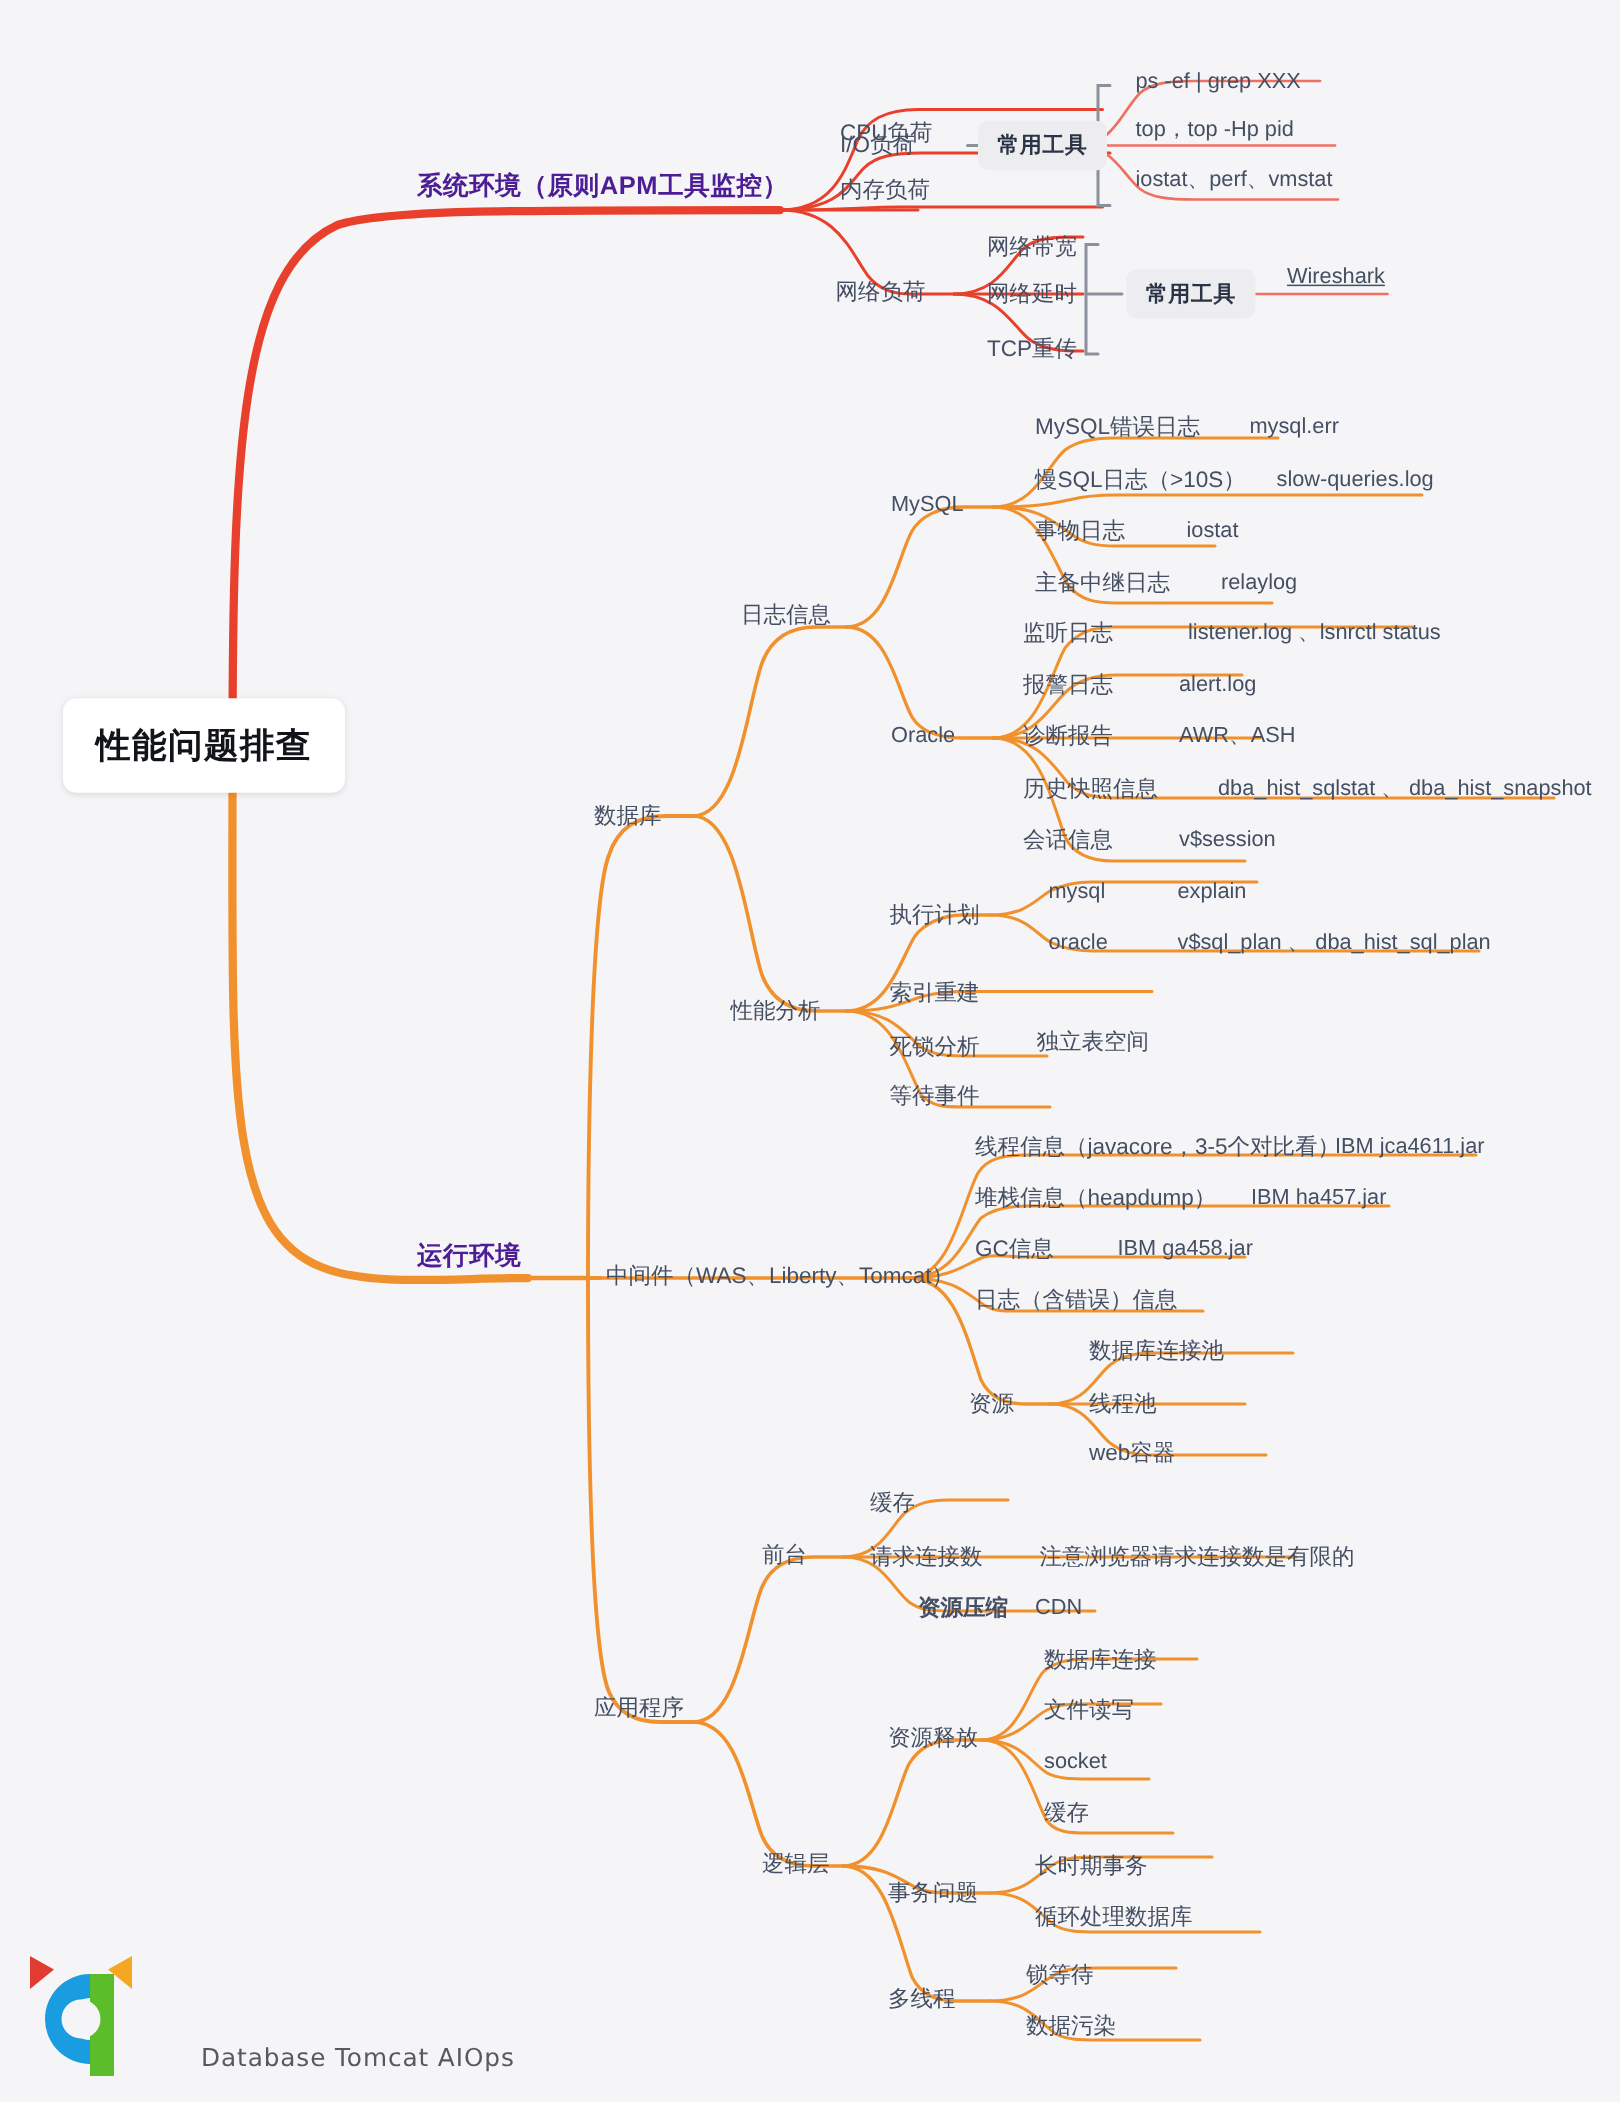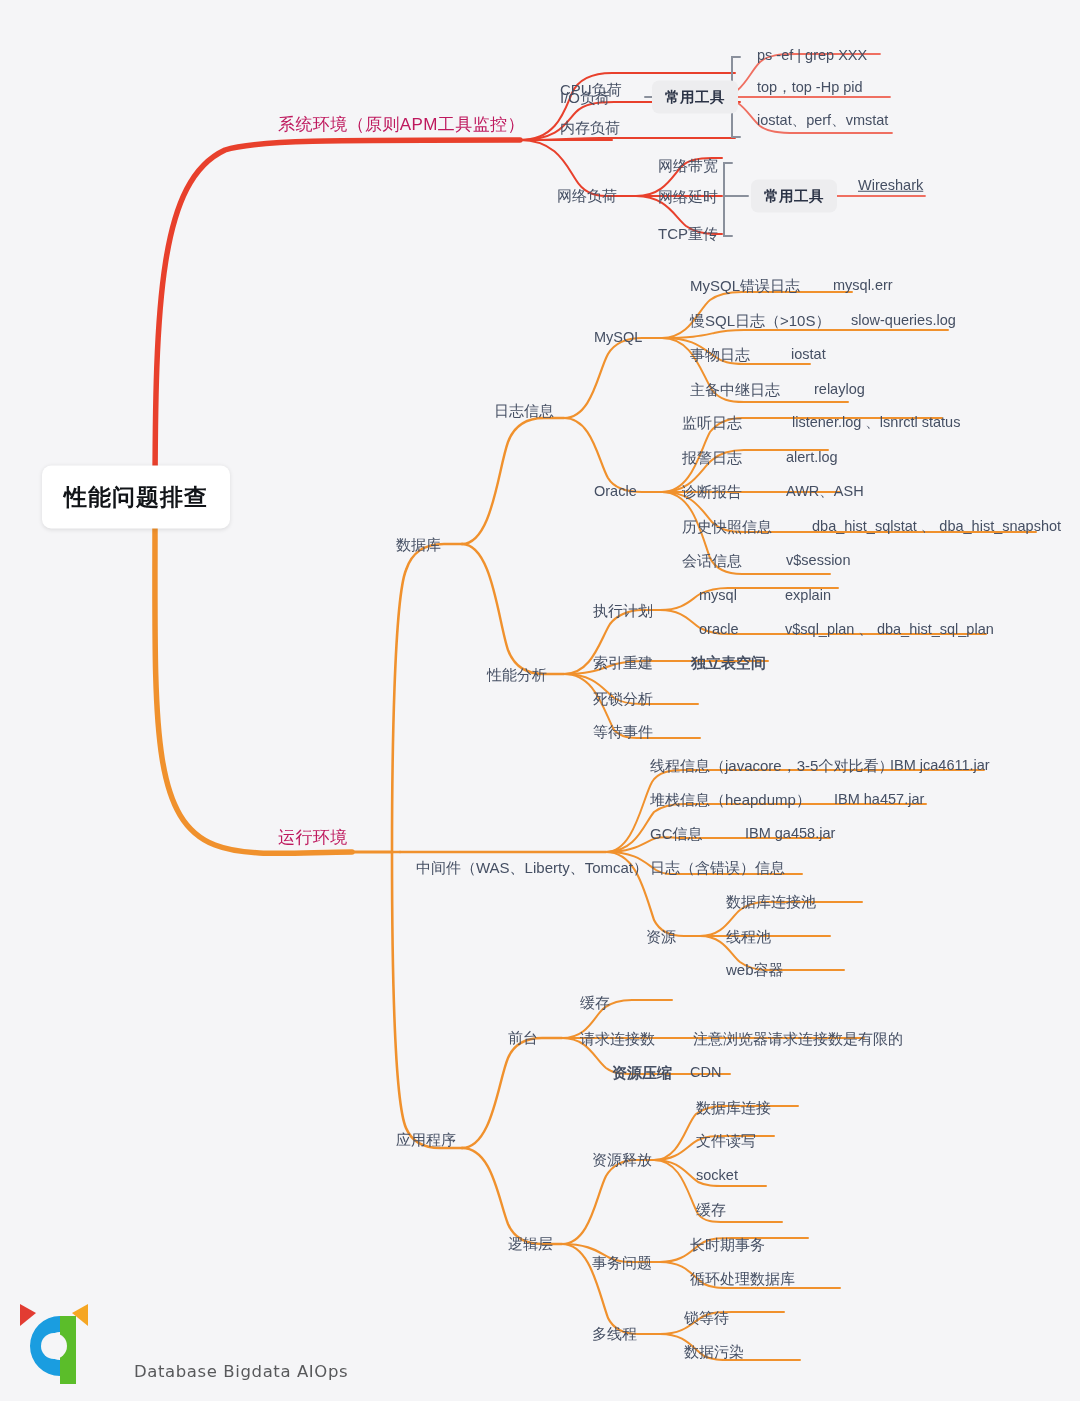--- a/index.html
+++ b/index.html
@@ -14,21 +14,21 @@
   .lbl{
     position:absolute;
     color:#454f63;
     font-size:14.5px;
     line-height:1;
     white-space:nowrap;
     transform:translateY(-50%);
   }
   .lbl.cn{font-size:15px;}
   .lbl.lv1{
-    font-weight:normal;color:#be185d;font-size:17px;letter-spacing:.4px;
+    font-weight:bold;color:#4c1d95;font-size:17px;letter-spacing:.4px;
   }
   .root{
     position:absolute;
     background:#ffffff;
     border-radius:9px;
     box-shadow:0 1px 4px rgba(0,0,0,.10);
     padding:16px 22px;
     font-size:23px;
     font-weight:bold;
     color:#111418;
@@ -224,25 +224,25 @@
 <div class="lbl cn" style="left:487px;top:674px;">性能分析</div>
 <div class="lbl cn" style="left:593px;top:610px;">执行计划</div>
 
 <div class="lbl" style="left:699px;top:595px;">mysql</div>
 <div class="lbl" style="left:785px;top:595px;">explain</div>
 
 <div class="lbl" style="left:699px;top:629px;">oracle</div>
 <div class="lbl" style="left:785px;top:629px;">v$sql_plan 、 dba_hist_sql_plan</div>
 
 <div class="lbl cn" style="left:593px;top:662px;">索引重建</div>
-<div class="lbl cn" style="left:691px;top:662px;font-weight:bold;">独立表空间</div>
+<div class="lbl cn" style="left:691px;top:695px;">独立表空间</div>
 <div class="lbl cn" style="left:593px;top:698px;">死锁分析</div>
 <div class="lbl cn" style="left:593px;top:731px;">等待事件</div>
 
-<div class="lbl cn" style="left:416px;top:851px;margin-top:16px;">中间件（WAS、Liberty、Tomcat）</div>
+<div class="lbl cn" style="left:404px;top:851px;">中间件（WAS、Liberty、Tomcat）</div>
 
 <div class="lbl cn" style="left:650px;top:765px;">线程信息（javacore，3-5个对比看）</div>
 <div class="lbl" style="left:890px;top:765px;">IBM jca4611.jar</div>
 
 <div class="lbl cn" style="left:650px;top:799px;">堆栈信息（heapdump）</div>
 <div class="lbl" style="left:834px;top:799px;">IBM ha457.jar</div>
 
 <div class="lbl cn" style="left:650px;top:833px;">GC信息</div>
 <div class="lbl" style="left:745px;top:833px;">IBM ga458.jar</div>
 
@@ -279,14 +279,14 @@
 <div class="lbl cn" style="left:684px;top:1351px;">数据污染</div>
 
 <div class="logo">
   <svg width="100" height="92" viewBox="0 0 100 92" xmlns="http://www.w3.org/2000/svg">
     <path d="M6 4 L6 26 L22 13 Z" fill="#e23c32"></path>
     <path d="M74 4 L74 26 L58 13 Z" fill="#f5a623"></path>
     <path d="M52 16 A30 30 0 1 0 52 76 L52 60 A14 14 0 1 1 52 32 Z" fill="#1a9de0" transform="translate(-6,0)"></path>
     <path d="M52 16 L52 84 L68 84 L68 16 Z" fill="#5bbd2a" transform="translate(-6,0)"></path>
     <circle cx="40" cy="46" r="13" fill="#f5f5f7"></circle>
   </svg>
-  <div class="logo-sub">Database  Bigdata  AIOps</div>
+  <div class="logo-sub">Database  Tomcat  AIOps</div>
 </div>
 
 </body></html>

